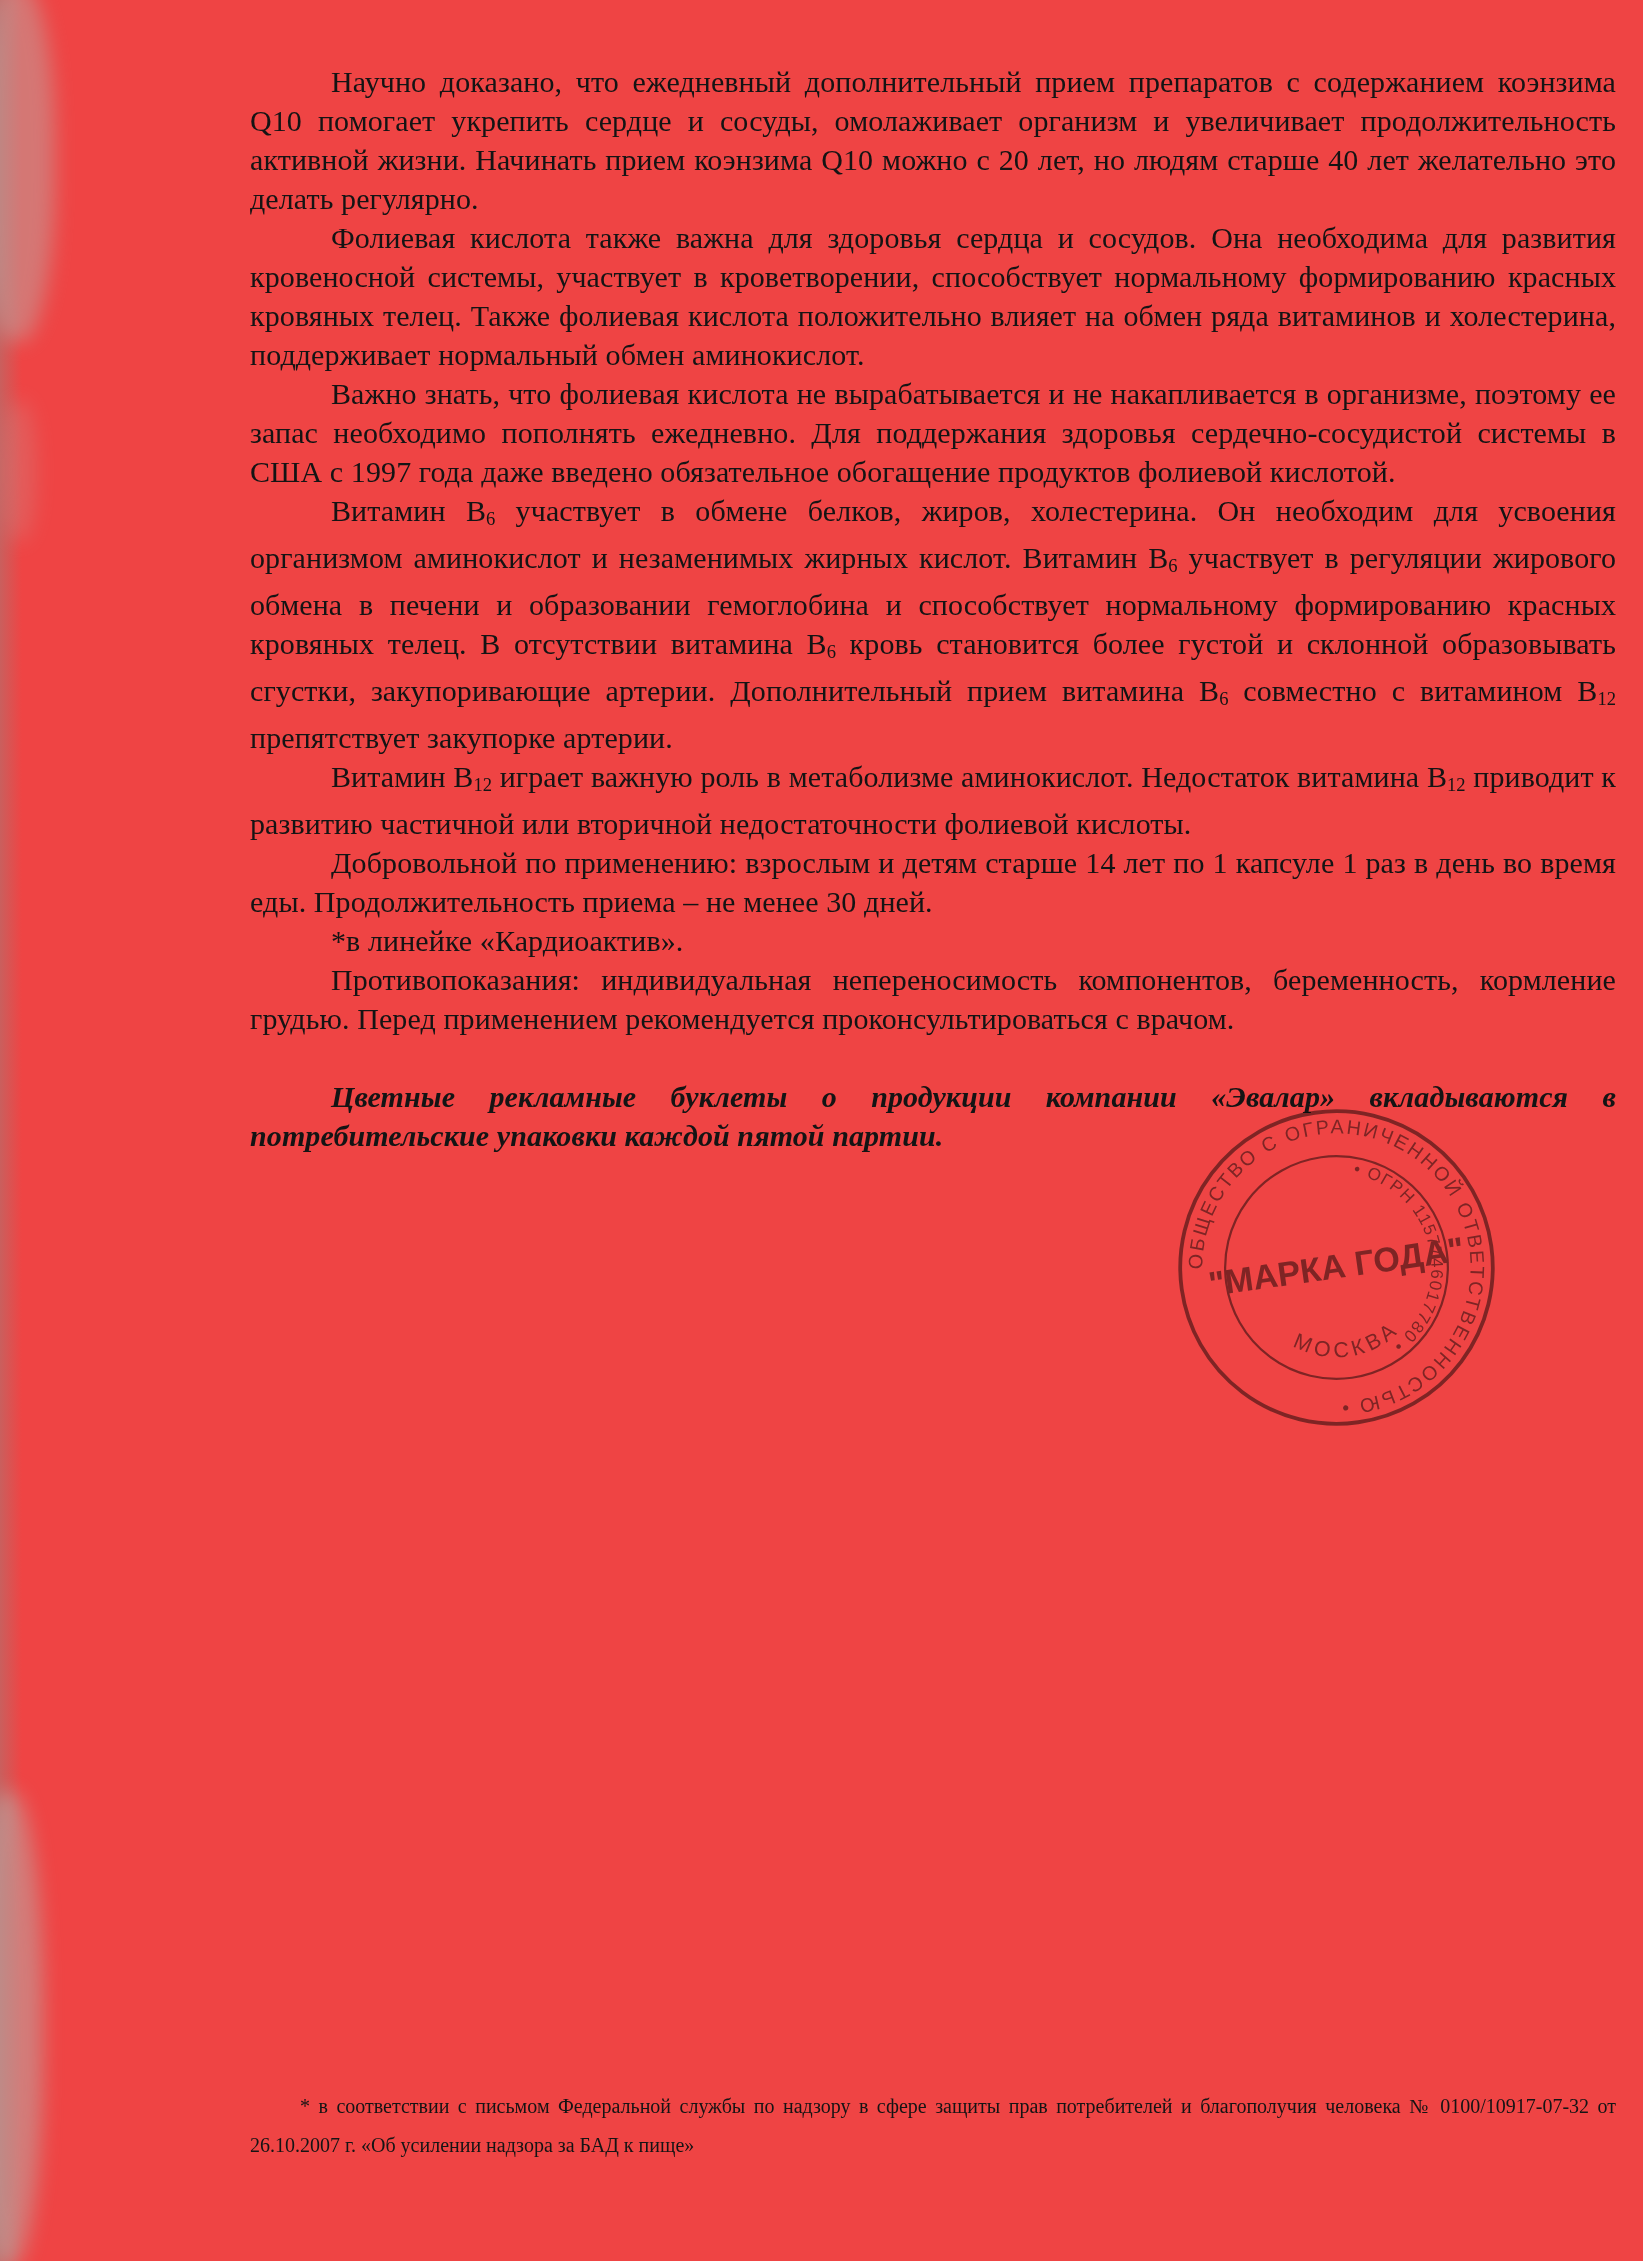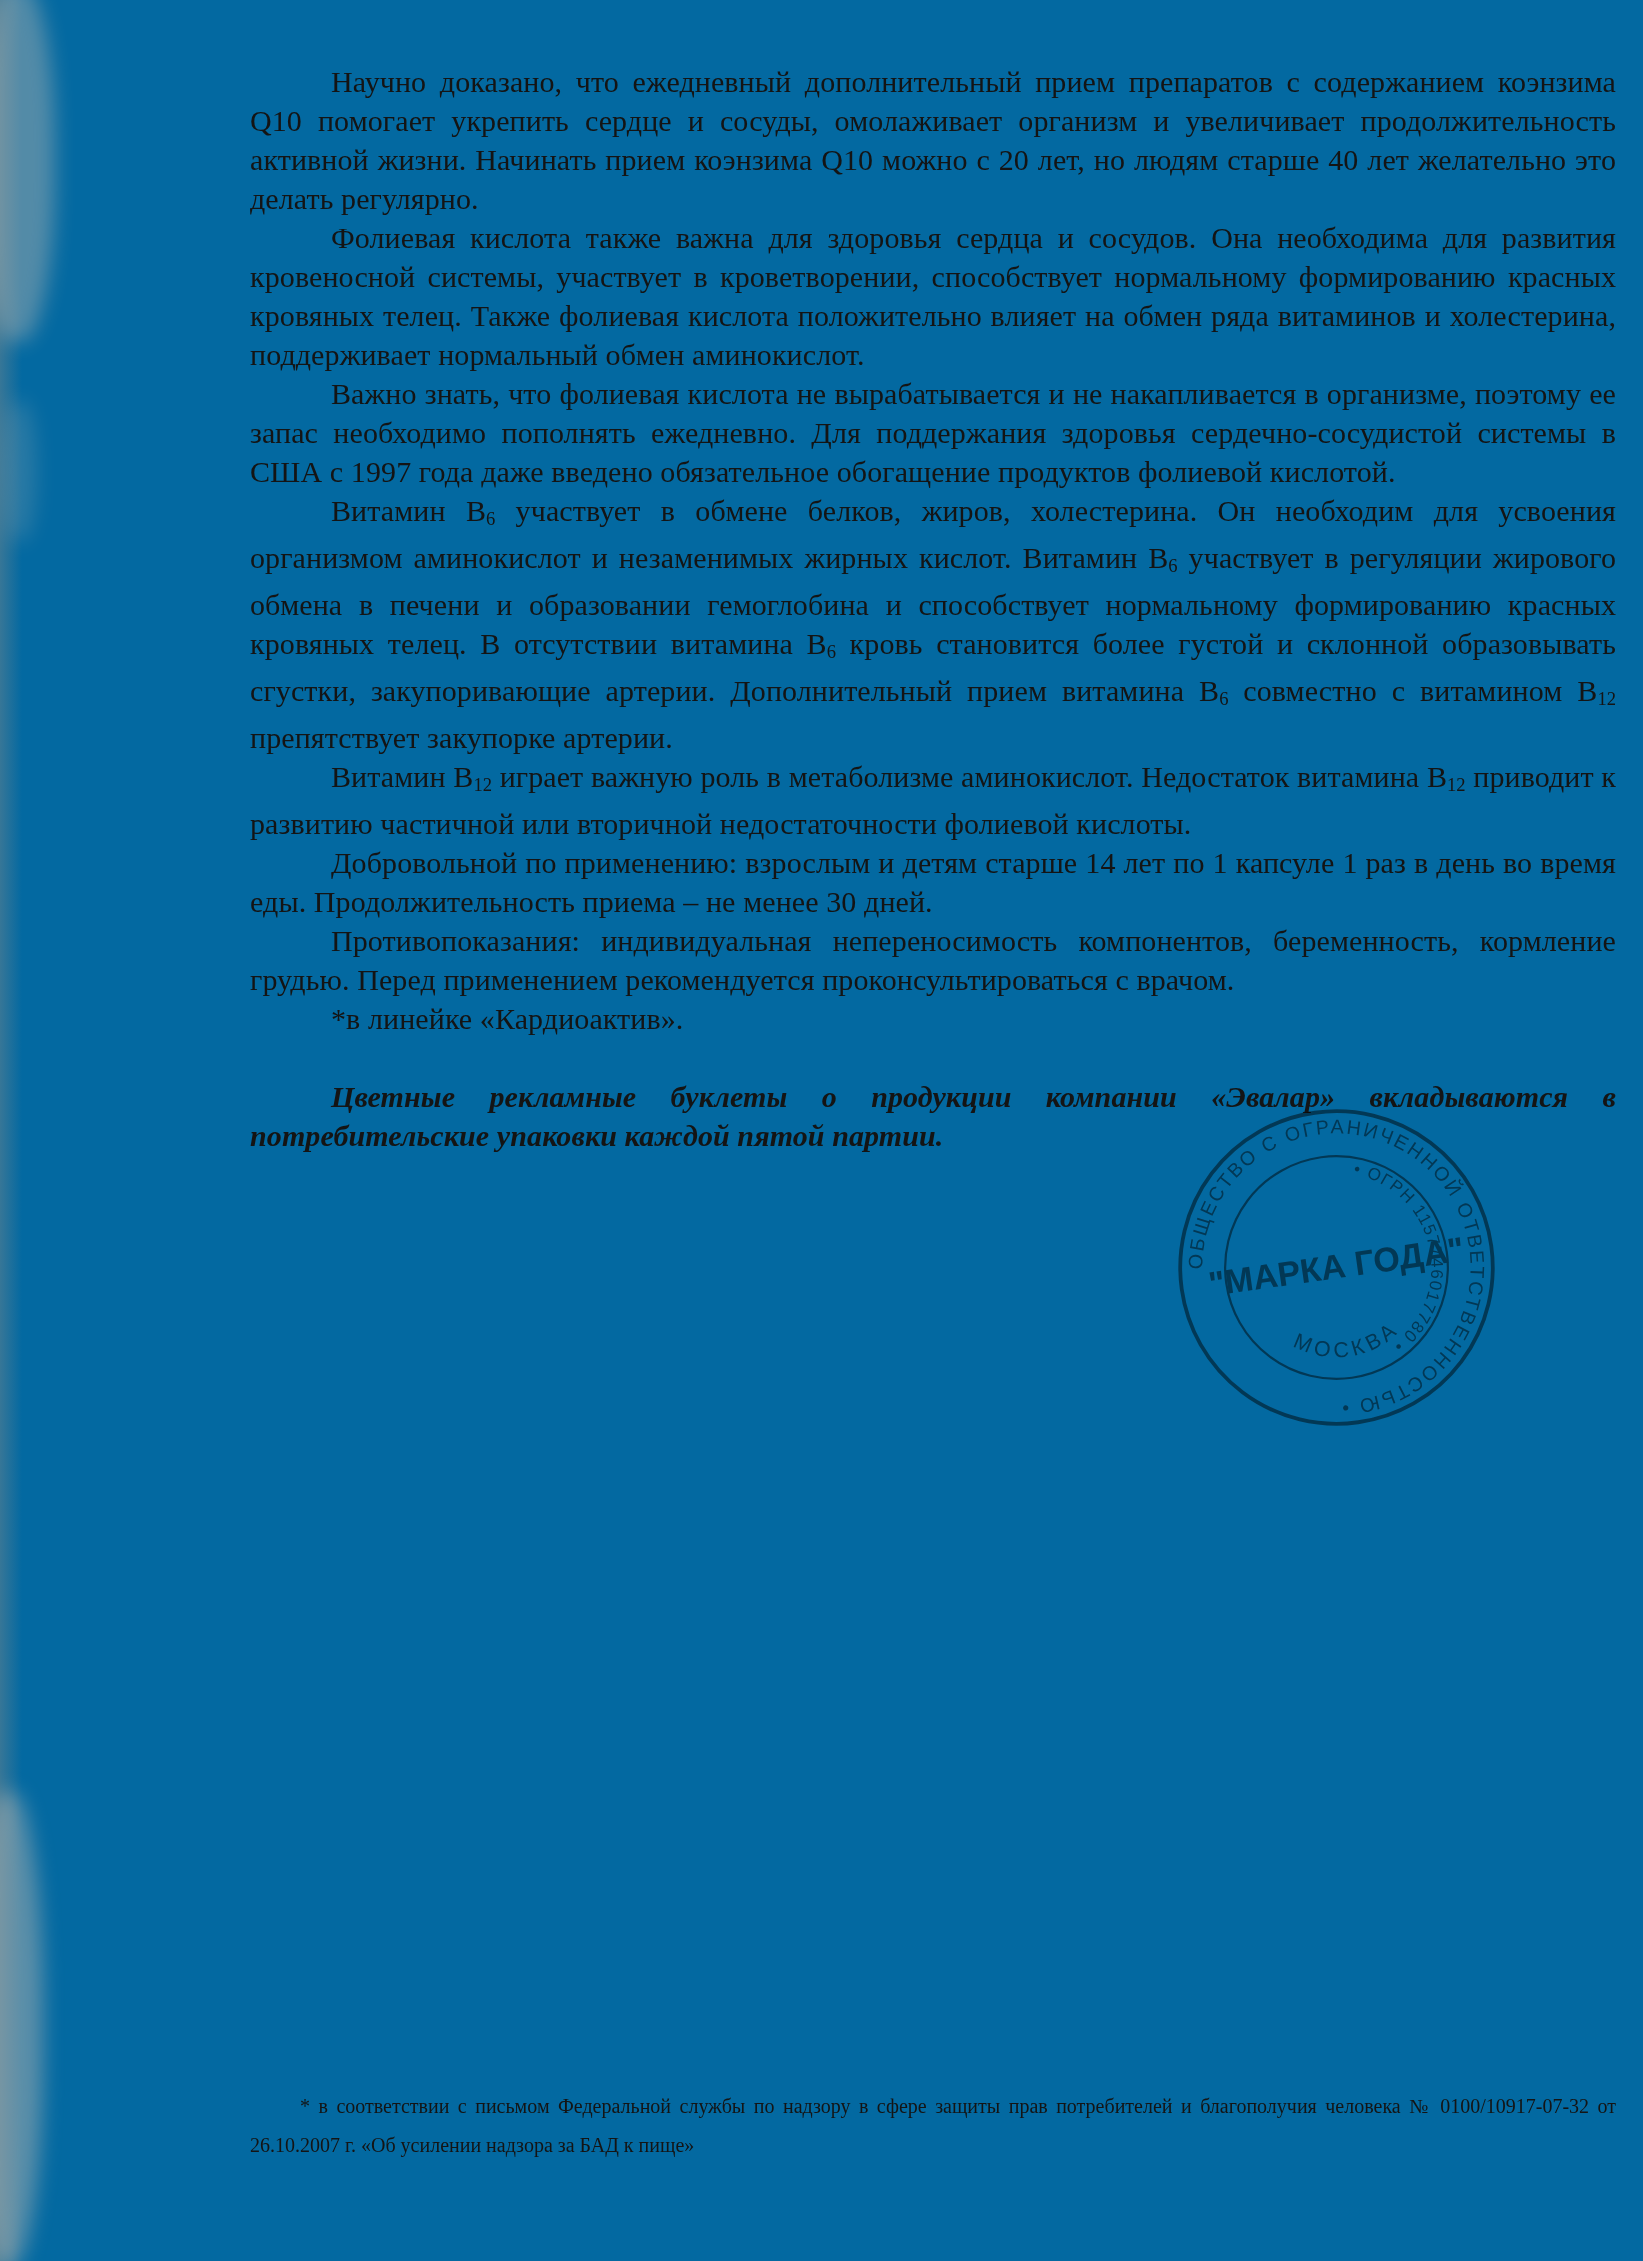--- a/index.html
+++ b/index.html
@@ -4,21 +4,21 @@
 <style>
   html, body { margin: 0; padding: 0; }
   body {
     width: 1643px; height: 2261px;
     background: #efefed;
     font-family: "Liberation Serif", serif;
   }
   .page {
     position: relative;
     width: 1643px; height: 2261px;
-    background: #0369a1;
+    background: #ef4444;
     overflow: hidden;
     color: #141414;
   }
   .edge-shade {
     position: absolute; left: 0; top: 0; bottom: 0; width: 22px;
     background: linear-gradient(90deg, rgba(140,140,135,.38), rgba(140,140,135,0));
     pointer-events: none;
   }
   .smudge {
     position: absolute; background: #b5b5b0;
@@ -76,23 +76,23 @@
     <p><b>Фолиевая кислота</b><span> также важна для здоровья сердца и сосудов. Она необходима для развития кровеносной системы, участвует в кроветворении, способствует нормальному формированию красных кровяных телец. Также фолиевая кислота положительно влияет на обмен ряда витаминов и холестерина, поддерживает нормальный обмен аминокислот.</span></p>
 
     <p>Важно знать, что фолиевая кислота не вырабатывается и не накапливается в организме, поэтому ее запас необходимо пополнять ежедневно. Для поддержания здоровья сердечно-сосудистой системы в США с 1997 года даже введено обязательное обогащение продуктов фолиевой кислотой.</p>
 
     <p><b>Витамин В</b><b class="sub">6</b><span> участвует в обмене белков, жиров, холестерина. Он необходим для усвоения организмом аминокислот и незаменимых жирных кислот. Витамин В</span><span class="sub">6</span><span> участвует в регуляции жирового обмена в печени и образовании гемоглобина и способствует нормальному формированию красных кровяных телец. В отсутствии витамина В</span><span class="sub">6</span><span> кровь становится более густой и склонной образовывать сгустки, закупоривающие артерии. Дополнительный прием витамина В</span><span class="sub">6</span><span> совместно с витамином В</span><span class="sub">12</span><span> препятствует закупорке артерии.</span></p>
 
     <p><b>Витамин В</b><b class="sub">12</b><span> играет важную роль в метаболизме аминокислот. Недостаток витамина В</span><span class="sub">12</span><span> приводит к развитию частичной или вторичной недостаточности фолиевой кислоты.</span></p>
 
     <p><b>Добровольной по применению:</b><span> взрослым и детям старше 14 лет по 1 капсуле 1 раз в день во время еды. Продолжительность приема – не менее 30 дней.</span></p>
 
+    <p>*в линейке «Кардиоактив».</p>
+
     <p><b>Противопоказания:</b><span> индивидуальная непереносимость компонентов, беременность, кормление грудью. Перед применением рекомендуется проконсультироваться с врачом.</span></p>
-
-    <p>*в линейке «Кардиоактив».</p>
 
     <p class="italic-para spaced-before">Цветные рекламные буклеты о продукции компании «Эвалар» вкладываются в потребительские упаковки каждой пятой партии.</p>
 
 
   </div>
 
   <div class="stamp">
     <svg viewBox="0 0 520 520">
       <defs>
         <path id="ringPath" d="M 260,260 m -212,0 a 212,212 0 1,1 424,0 a 212,212 0 1,1 -424,0"></path>

